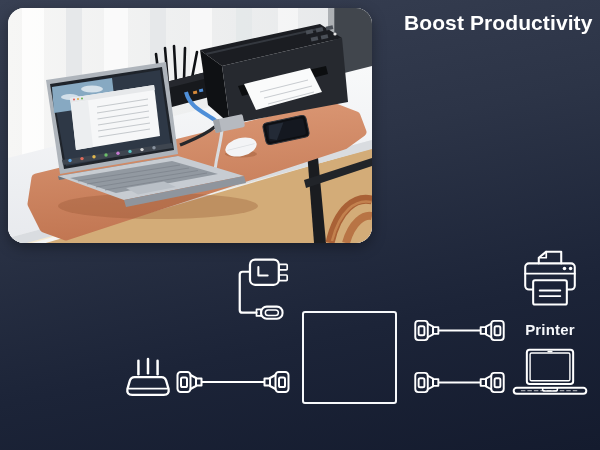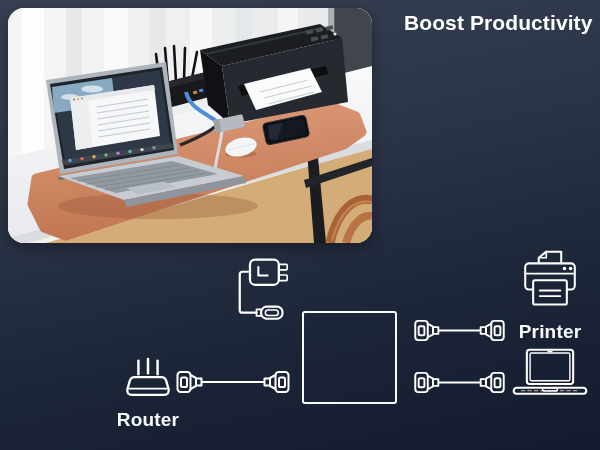--- a/index.html
+++ b/index.html
@@ -18,21 +18,21 @@
   
   .headline{
     position:absolute;left:384px;top:8px;width:214px;
     color:#ffffff;font-size:21px;line-height:30px;font-weight:700;letter-spacing:.1px;margin-left:20px;
   }
   .headline span{display:block;}
   
   .diag{position:absolute;color:#fff;}
   .node{display:flex;flex-direction:column;align-items:center;}
   .node-label{
-    color:#f6f8fb;font-size:19px;font-weight:700;letter-spacing:.2px;
+    color:#f6f8fb;font-size:15px;font-weight:700;letter-spacing:.2px;
     text-align:center;white-space:nowrap;
   }
   .hub-square{
     position:absolute;left:302px;top:311px;width:95px;height:93px;
     border:2.5px solid #f7f9fb;border-radius:3px;box-sizing:border-box;
   }
   .pos-adapter{left:234px;top:255px;}
   .pos-cable-left{left:176px;top:369px;}
   .pos-cable-tr{left:412px;top:318px;}
   .pos-cable-br{left:412px;top:370px;}
@@ -264,21 +264,20 @@
   </div>
 
   <div class="diag node pos-router">
     <svg width="50" height="46" viewBox="0 0 52 48" fill="none" stroke="#fff" stroke-linecap="round" stroke-linejoin="round">
       <line x1="16" y1="19" x2="16" y2="5" stroke-width="2.6"></line>
       <line x1="26" y1="18" x2="26" y2="3" stroke-width="2.6"></line>
       <line x1="36" y1="19" x2="36" y2="5" stroke-width="2.6"></line>
       <path d="M12,22 H40 Q44,22 45,26 L47.5,34.5 Q48.5,40.5 42.5,40.5 H9.5 Q3.5,40.5 4.5,34.5 L7,26 Q8,22 12,22 Z" stroke-width="2.4"></path>
       <line x1="6" y1="34" x2="46" y2="34" stroke-width="2"></line>
     </svg>
-    <div class="node-label">Router</div>
   </div>
 
   <div class="diag node pos-printer">
     <svg width="58" height="68" viewBox="0 0 62 72" fill="none" stroke="#fff" stroke-linecap="round" stroke-linejoin="round">
       <path d="M19,15 V9 L27,2.5 H43 V15" stroke-width="2.2"></path>
       <path d="M27,2.5 V9 H19" stroke-width="1.8"></path>
       <rect x="4.5" y="15" width="53" height="28" rx="4" stroke-width="2.2"></rect>
       <line x1="4.5" y1="26" x2="57.5" y2="26" stroke-width="2"></line>
       <circle cx="46.5" cy="20.5" r="1.9" fill="#fff" stroke="none"></circle>
       <circle cx="53" cy="20.5" r="1.9" fill="#fff" stroke="none"></circle>

